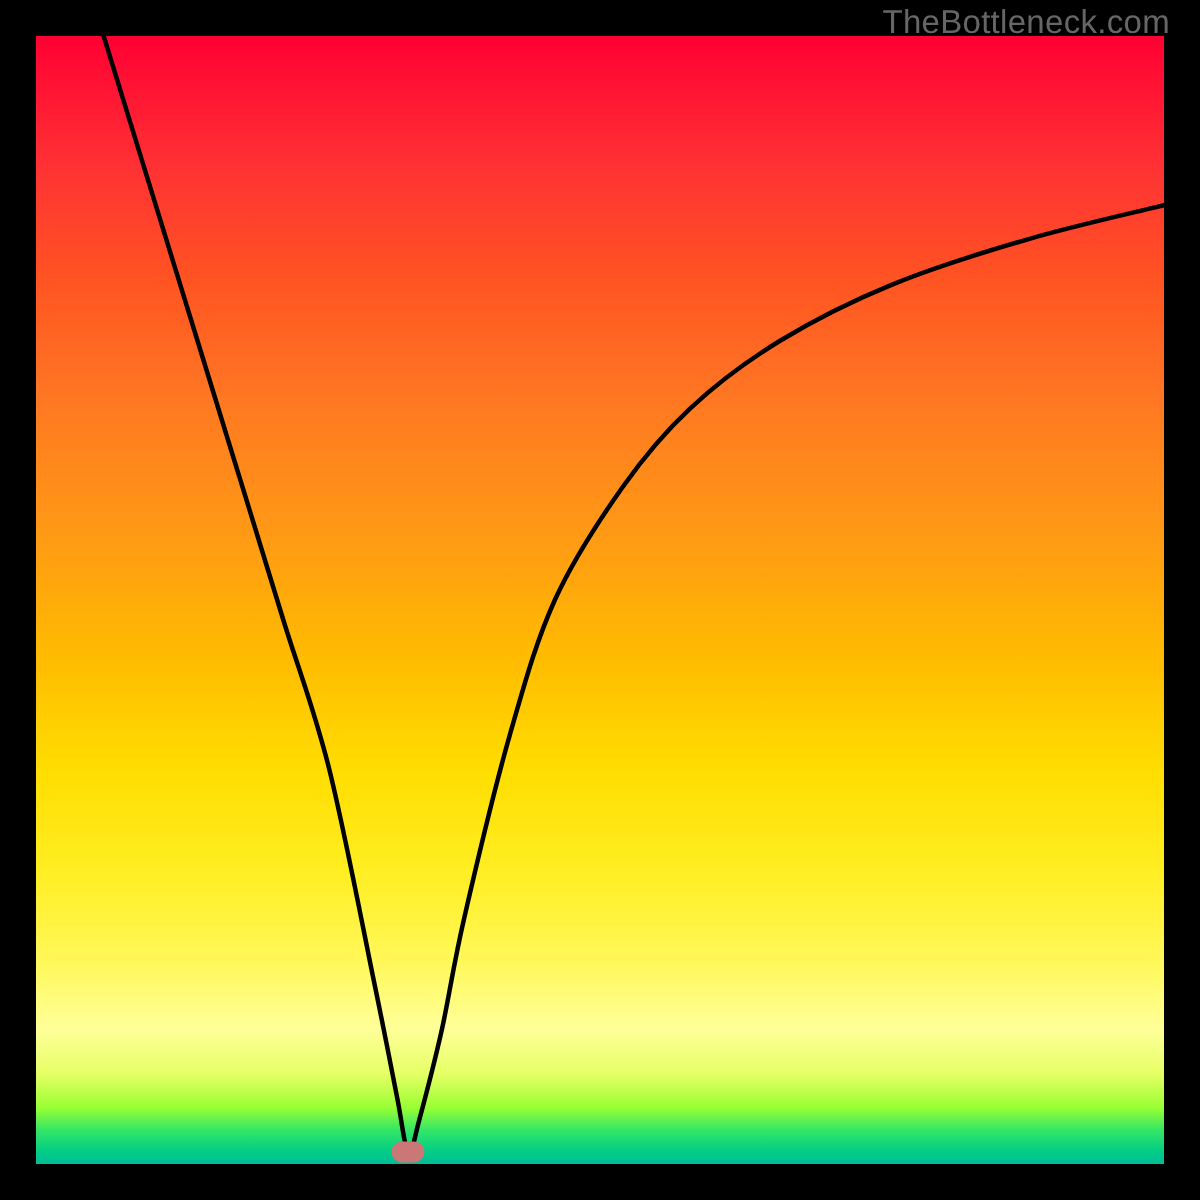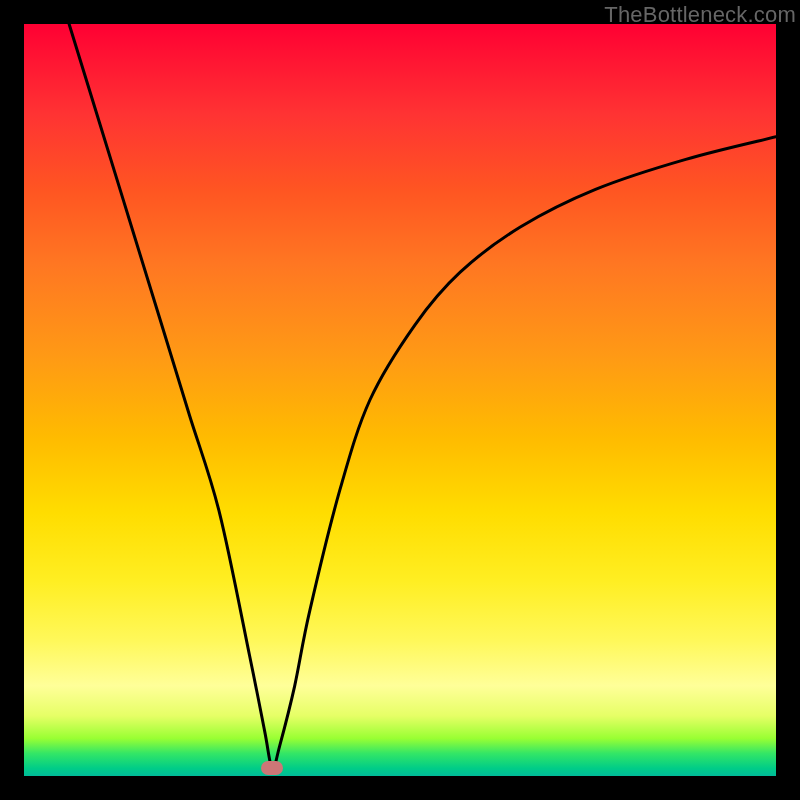--- a/index.html
+++ b/index.html
@@ -38,21 +38,21 @@
       #e6ff66 92%,
       #99ff33 95%,
       #33e666 97%,
       #00cc88 99%,
       #00bb99 100%
     );
   }
   .watermark {
     position: absolute;
     top: 2px;
-    right: 4px;
+    right: 20px;
     color: #666666;
     font-size: 22px;
     font-weight: 500;
     letter-spacing: 0.2px;
     user-select: none;
   }
   .curve-svg {
     position: absolute;
     left: 0;
     top: 0;

